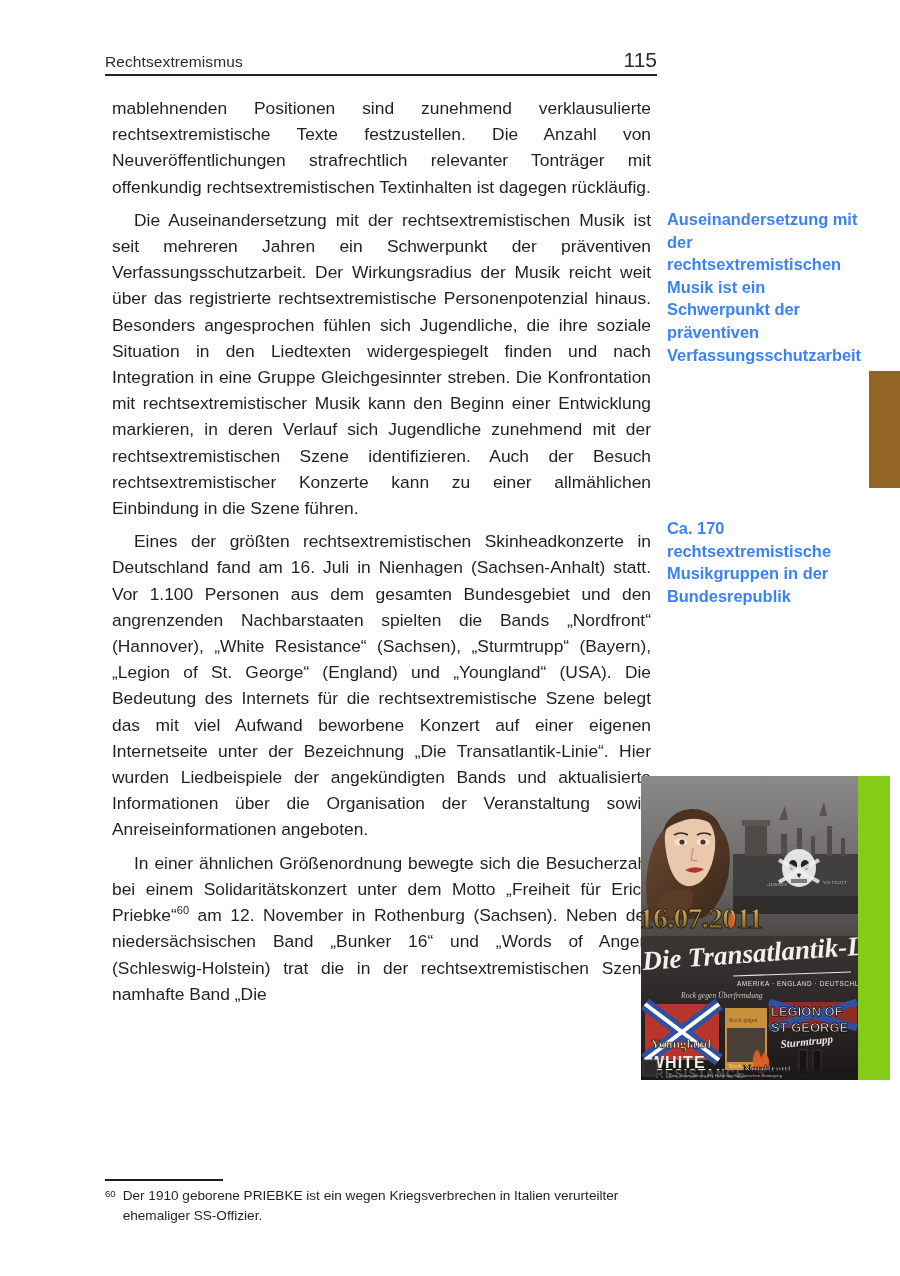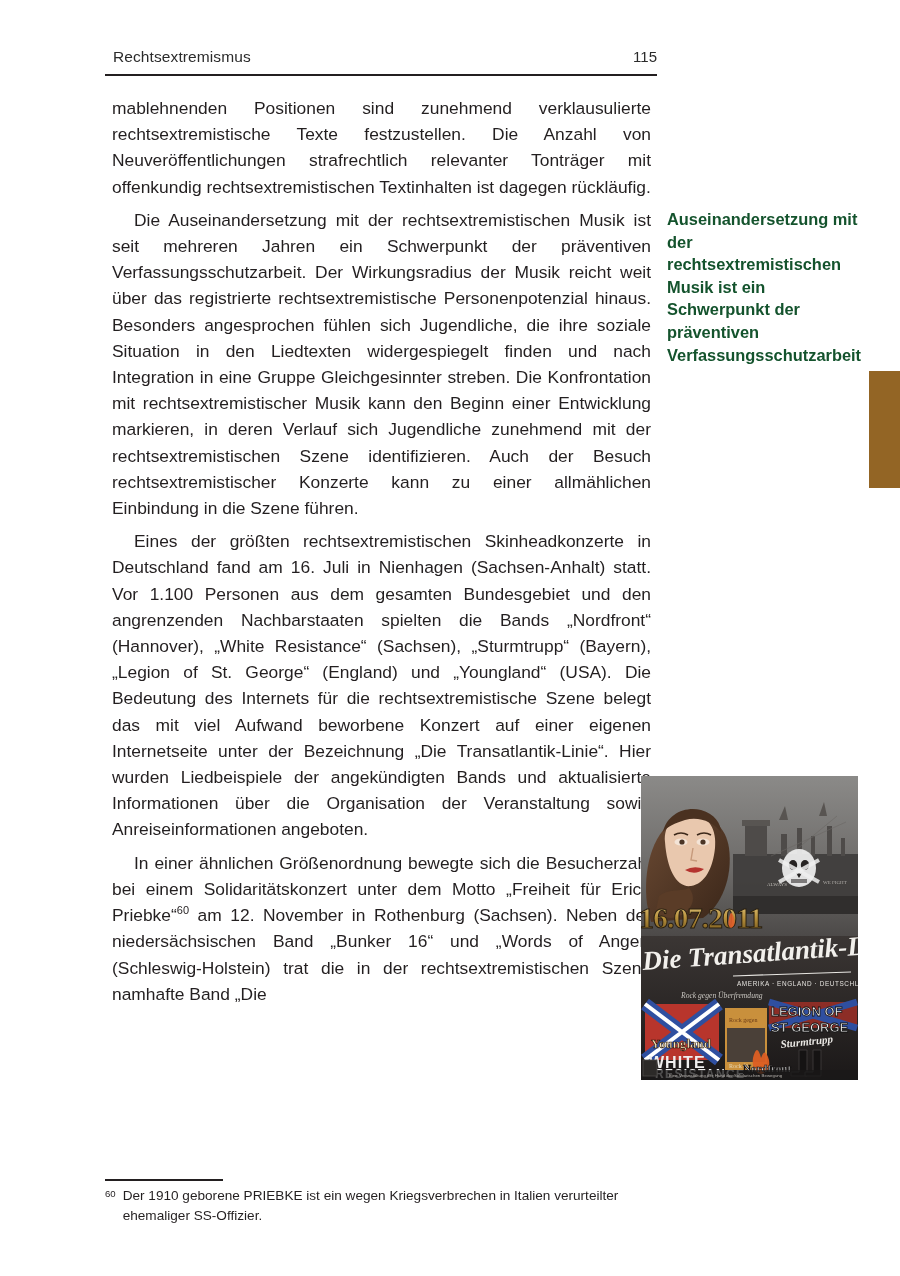--- a/index.html
+++ b/index.html
@@ -31,24 +31,23 @@
     width: 552px;
     display: flex;
     justify-content: space-between;
     align-items: baseline;
   }
   .runhead-title {
     font-size: 15.5px;
     letter-spacing: 0.1px;
     color: #2b2b2b;
     font-weight: 400;
-    margin-left: 8px;
   }
   .runhead-pageno {
-    font-size: 15px;
+    font-size: 21px;
     color: #2b2b2b;
     font-weight: 400;
   }
   .runhead-rule {
     position: absolute;
     left: 105px;
     top: 74px;
     width: 552px;
     height: 1.6px;
     background: #231f20;
@@ -80,45 +79,45 @@
   }
 
   
   .marginnote {
     position: absolute;
     left: 667px;
     width: 200px;
     font-size: 16.4px;
     line-height: 22.6px;
     font-weight: bold;
-    color: #14532d;
+    color: #3b82f6;
     text-align: left;
   }
   #margin-note-1 { top: 208px; }
   #margin-note-2 { top: 517px; }
 
   
   .tab-marker {
     position: absolute;
     left: 869px;
     top: 371px;
     width: 31px;
     height: 117px;
     background: #936525;
   }
 
   
   .poster {
     position: absolute;
     left: 641px;
     top: 776px;
-    width: 217px;
+    width: 249px;
     height: 304px;
     overflow: hidden;
-    background: #eab308;
+    background: #84cc16;
     border: 0;
   }
   .poster svg { display: block; }
 
   
   .fn-rule {
     position: absolute;
     left: 105px;
     top: 1179px;
     width: 118px;
@@ -156,20 +155,21 @@
   <div class="runhead-rule"></div>
 
   <div class="maincol">
     <p class="body">mablehnenden Positionen sind zunehmend verklausulierte rechtsextremistische Texte festzustellen. Die Anzahl von Neuveröffentlichungen strafrechtlich relevanter Tonträger mit offenkundig rechtsextremistischen Textinhalten ist dagegen rückläufig.</p>
     <p class="body indent">Die Auseinandersetzung mit der rechtsextremistischen Musik ist seit mehreren Jahren ein Schwerpunkt der präventiven Verfassungsschutzarbeit. Der Wirkungsradius der Musik reicht weit über das registrierte rechtsextremistische Personenpotenzial hinaus. Besonders angesprochen fühlen sich Jugendliche, die ihre soziale Situation in den Liedtexten widergespiegelt finden und nach Integration in eine Gruppe Gleichgesinnter streben. Die Konfrontation mit rechtsextremistischer Musik kann den Beginn einer Entwicklung markieren, in deren Verlauf sich Jugendliche zunehmend mit der rechtsextremistischen Szene identifizieren. Auch der Besuch rechtsextremistischer Konzerte kann zu einer allmählichen Einbindung in die Szene führen.</p>
     <p class="body indent">Eines der größten rechtsextremistischen Skinheadkonzerte in Deutschland fand am 16. Juli in Nienhagen (Sachsen-Anhalt) statt. Vor 1.100 Personen aus dem gesamten Bundesgebiet und den angrenzenden Nachbarstaaten spielten die Bands „Nordfront“ (Hannover), „White Resistance“ (Sachsen), „Sturmtrupp“ (Bayern), „Legion of St. George“ (England) und „Youngland“ (USA). Die Bedeutung des Internets für die rechtsextremistische Szene belegt das mit viel Aufwand beworbene Konzert auf einer eigenen Internetseite unter der Bezeichnung „Die Transatlantik-Linie“. Hier wurden Liedbeispiele der angekündigten Bands und aktualisierte Informationen über die Organisation der Veranstaltung sowie Anreiseinformationen angeboten.</p>
     <p class="body indent"><span>In einer ähnlichen Größenordnung bewegte sich die Besucherzahl bei einem Solidaritätskonzert unter dem Motto „Freiheit für Erich Priebke“</span><sup class="fnref">60</sup><span> am 12. November in Rothenburg (Sachsen). Neben der niedersächsischen Band „Bunker 16“ und „Words of Anger“ (Schleswig-Holstein) trat die in der rechtsextremistischen Szene namhafte Band „Die</span></p>
   </div>
 
   <div class="marginnote" id="margin-note-1">Auseinandersetzung mit der rechtsextremistischen Musik ist ein Schwerpunkt der präventiven Verfassungsschutzarbeit</div>
+  <div class="marginnote" id="margin-note-2">Ca. 170 rechtsextremistische Musikgruppen in der Bundesrepublik</div>
 
   <div class="tab-marker"></div>
 
   <div class="poster">
     <svg width="217" height="304" viewBox="0 0 217 304" xmlns="http://www.w3.org/2000/svg">
       <defs>
         <linearGradient id="skyg" x1="0" y1="0" x2="0" y2="1">
           <stop offset="0%" stop-color="#8b8a88"></stop>
           <stop offset="55%" stop-color="#6e6c6a"></stop>
           <stop offset="100%" stop-color="#4a4746"></stop>

